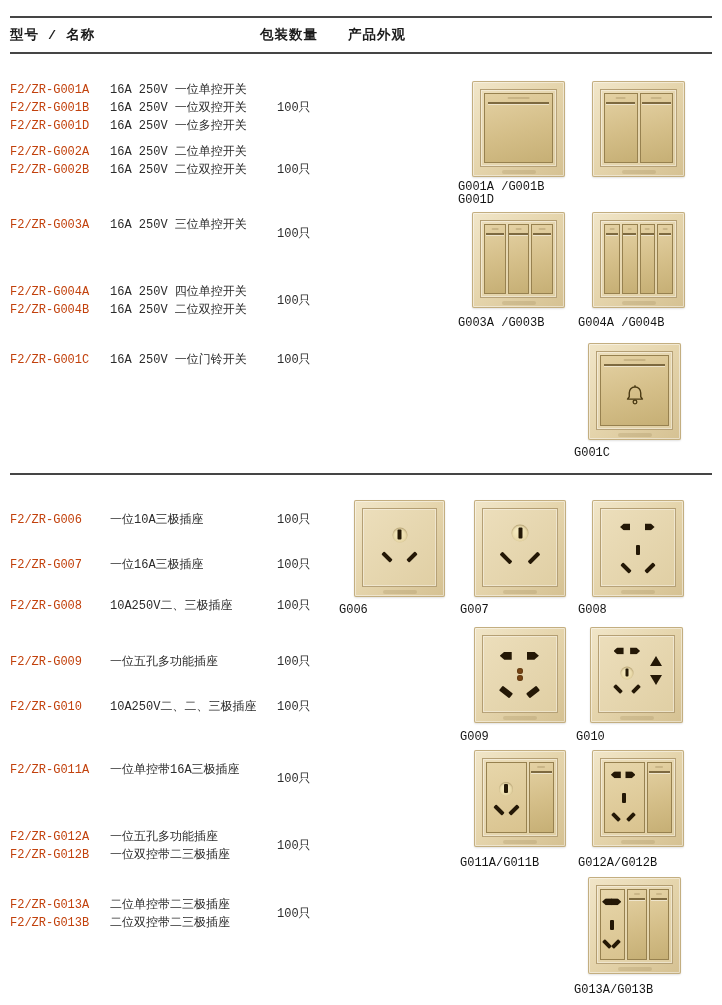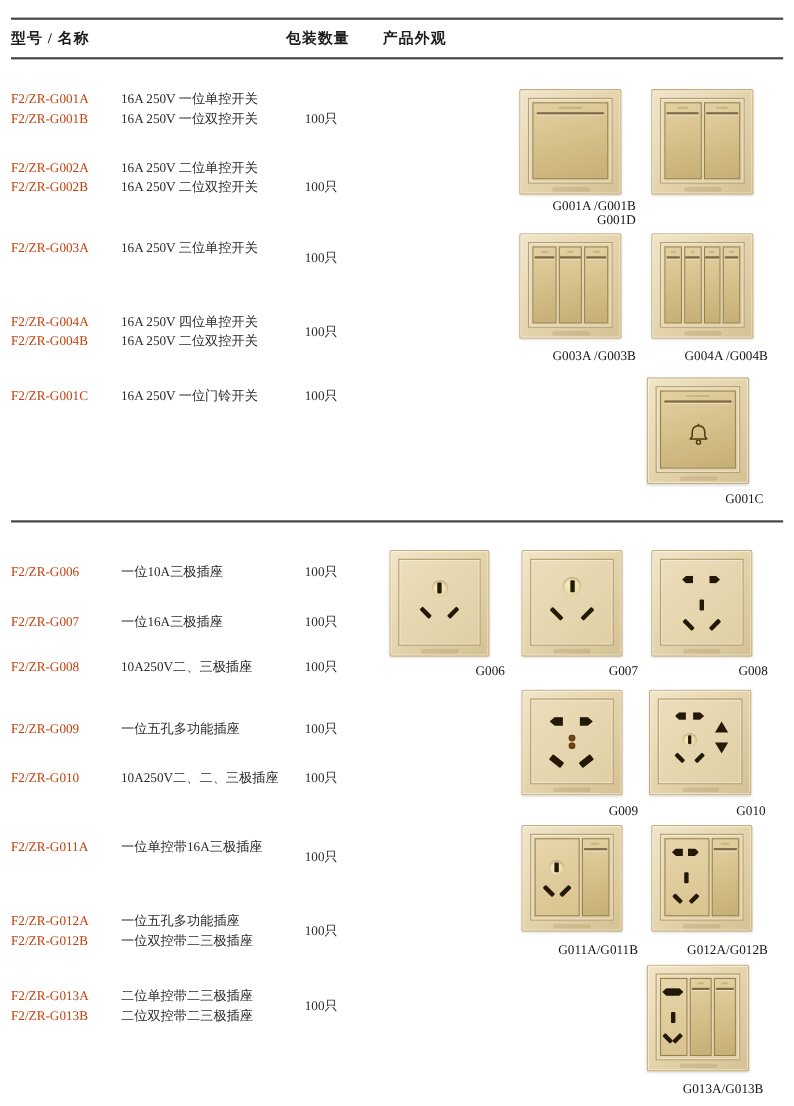--- a/index.html
+++ b/index.html
@@ -1,17 +1,17 @@
 <!DOCTYPE html>
 <html><head>
 <meta charset="utf-8">
 <style>
   html,body{margin:0;padding:0;background:#ffffff;}
   .page{position:relative;width:722px;height:1005px;background:#ffffff;overflow:hidden;
-        font-family:Liberation Serif, serif;color:#2d2d2d;}
+        font-family:Liberation Mono, monospace;color:#2d2d2d;}
   .rule{position:absolute;left:10px;width:702px;height:2px;background:#454545;}
   .hcell{position:absolute;top:26px;font-size:13.5px;font-weight:bold;color:#1c1c1c;letter-spacing:1px;}
   .tgroup{position:absolute;left:10px;width:460px;font-size:12px;}
   .trow{height:18px;line-height:18px;display:flex;white-space:nowrap;}
   .model{width:100px;flex:0 0 100px;color:#c2410c;}
   .desc{color:#2b2b2b;}
   .qty{position:absolute;left:267px;height:18px;line-height:18px;color:#2b2b2b;}
   
   .plate{position:absolute;border-radius:2px;
          background:linear-gradient(135deg,#f1e6c9 0%,#e6d6ae 45%,#d5c192 100%);
@@ -43,41 +43,45 @@
        clip-path:polygon(0 50%,38% 0,100% 0,100% 100%,38% 100%);}
   .hfr{width:10px;height:7px;background:#241806;
        clip-path:polygon(0 0,62% 0,100% 50%,62% 100%,0 100%);}
   .htu{width:0;height:0;border-left:6px solid transparent;border-right:6px solid transparent;
        border-bottom:10px solid #241806;background:none;}
   .htd{width:0;height:0;border-left:6px solid transparent;border-right:6px solid transparent;
        border-top:10px solid #241806;background:none;}
   .hdot{width:6px;height:6px;border-radius:50%;background:#7a4716;box-shadow:inset 0 0 2px #3a2106;}
   .hbig{width:13px;height:6px;background:#241806;border-radius:1px;}
   .bell{position:absolute;left:50%;top:56%;transform:translate(-50%,-50%);}
-  .cap{position:absolute;text-align:right;font-size:12px;line-height:13px;color:#141414;}
+  .cap{position:absolute;text-align:left;font-size:12px;line-height:13px;color:#141414;}
 </style>
 </head>
 <body>
 
 <div class="page">
 
   <div class="rule" style="top:16px"></div>
   <span class="hcell" style="left:10px">型号 / 名称</span>
   <span class="hcell" style="left:260px">包装数量</span>
   <span class="hcell" style="left:348px">产品外观</span>
   <div class="rule" style="top:52px"></div>
 
   <div class="tgroup" style="top:81px">
     <div class="trow">
         <span class="model">F2/ZR-G001A</span>
         <span class="desc">16A 250V 一位单控开关</span>
       </div>
     <div class="trow">
         <span class="model">F2/ZR-G001B</span>
         <span class="desc">16A 250V 一位双控开关</span>
+      </div>
+    <div class="trow">
+        <span class="model">F2/ZR-G001D</span>
+        <span class="desc">16A 250V 一位多控开关</span>
       </div>
     <span class="qty" style="top:18px">100只</span>
   </div>
   <div class="tgroup" style="top:143px">
     <div class="trow">
         <span class="model">F2/ZR-G002A</span>
         <span class="desc">16A 250V 二位单控开关</span>
       </div>
     <div class="trow">
         <span class="model">F2/ZR-G002B</span>

